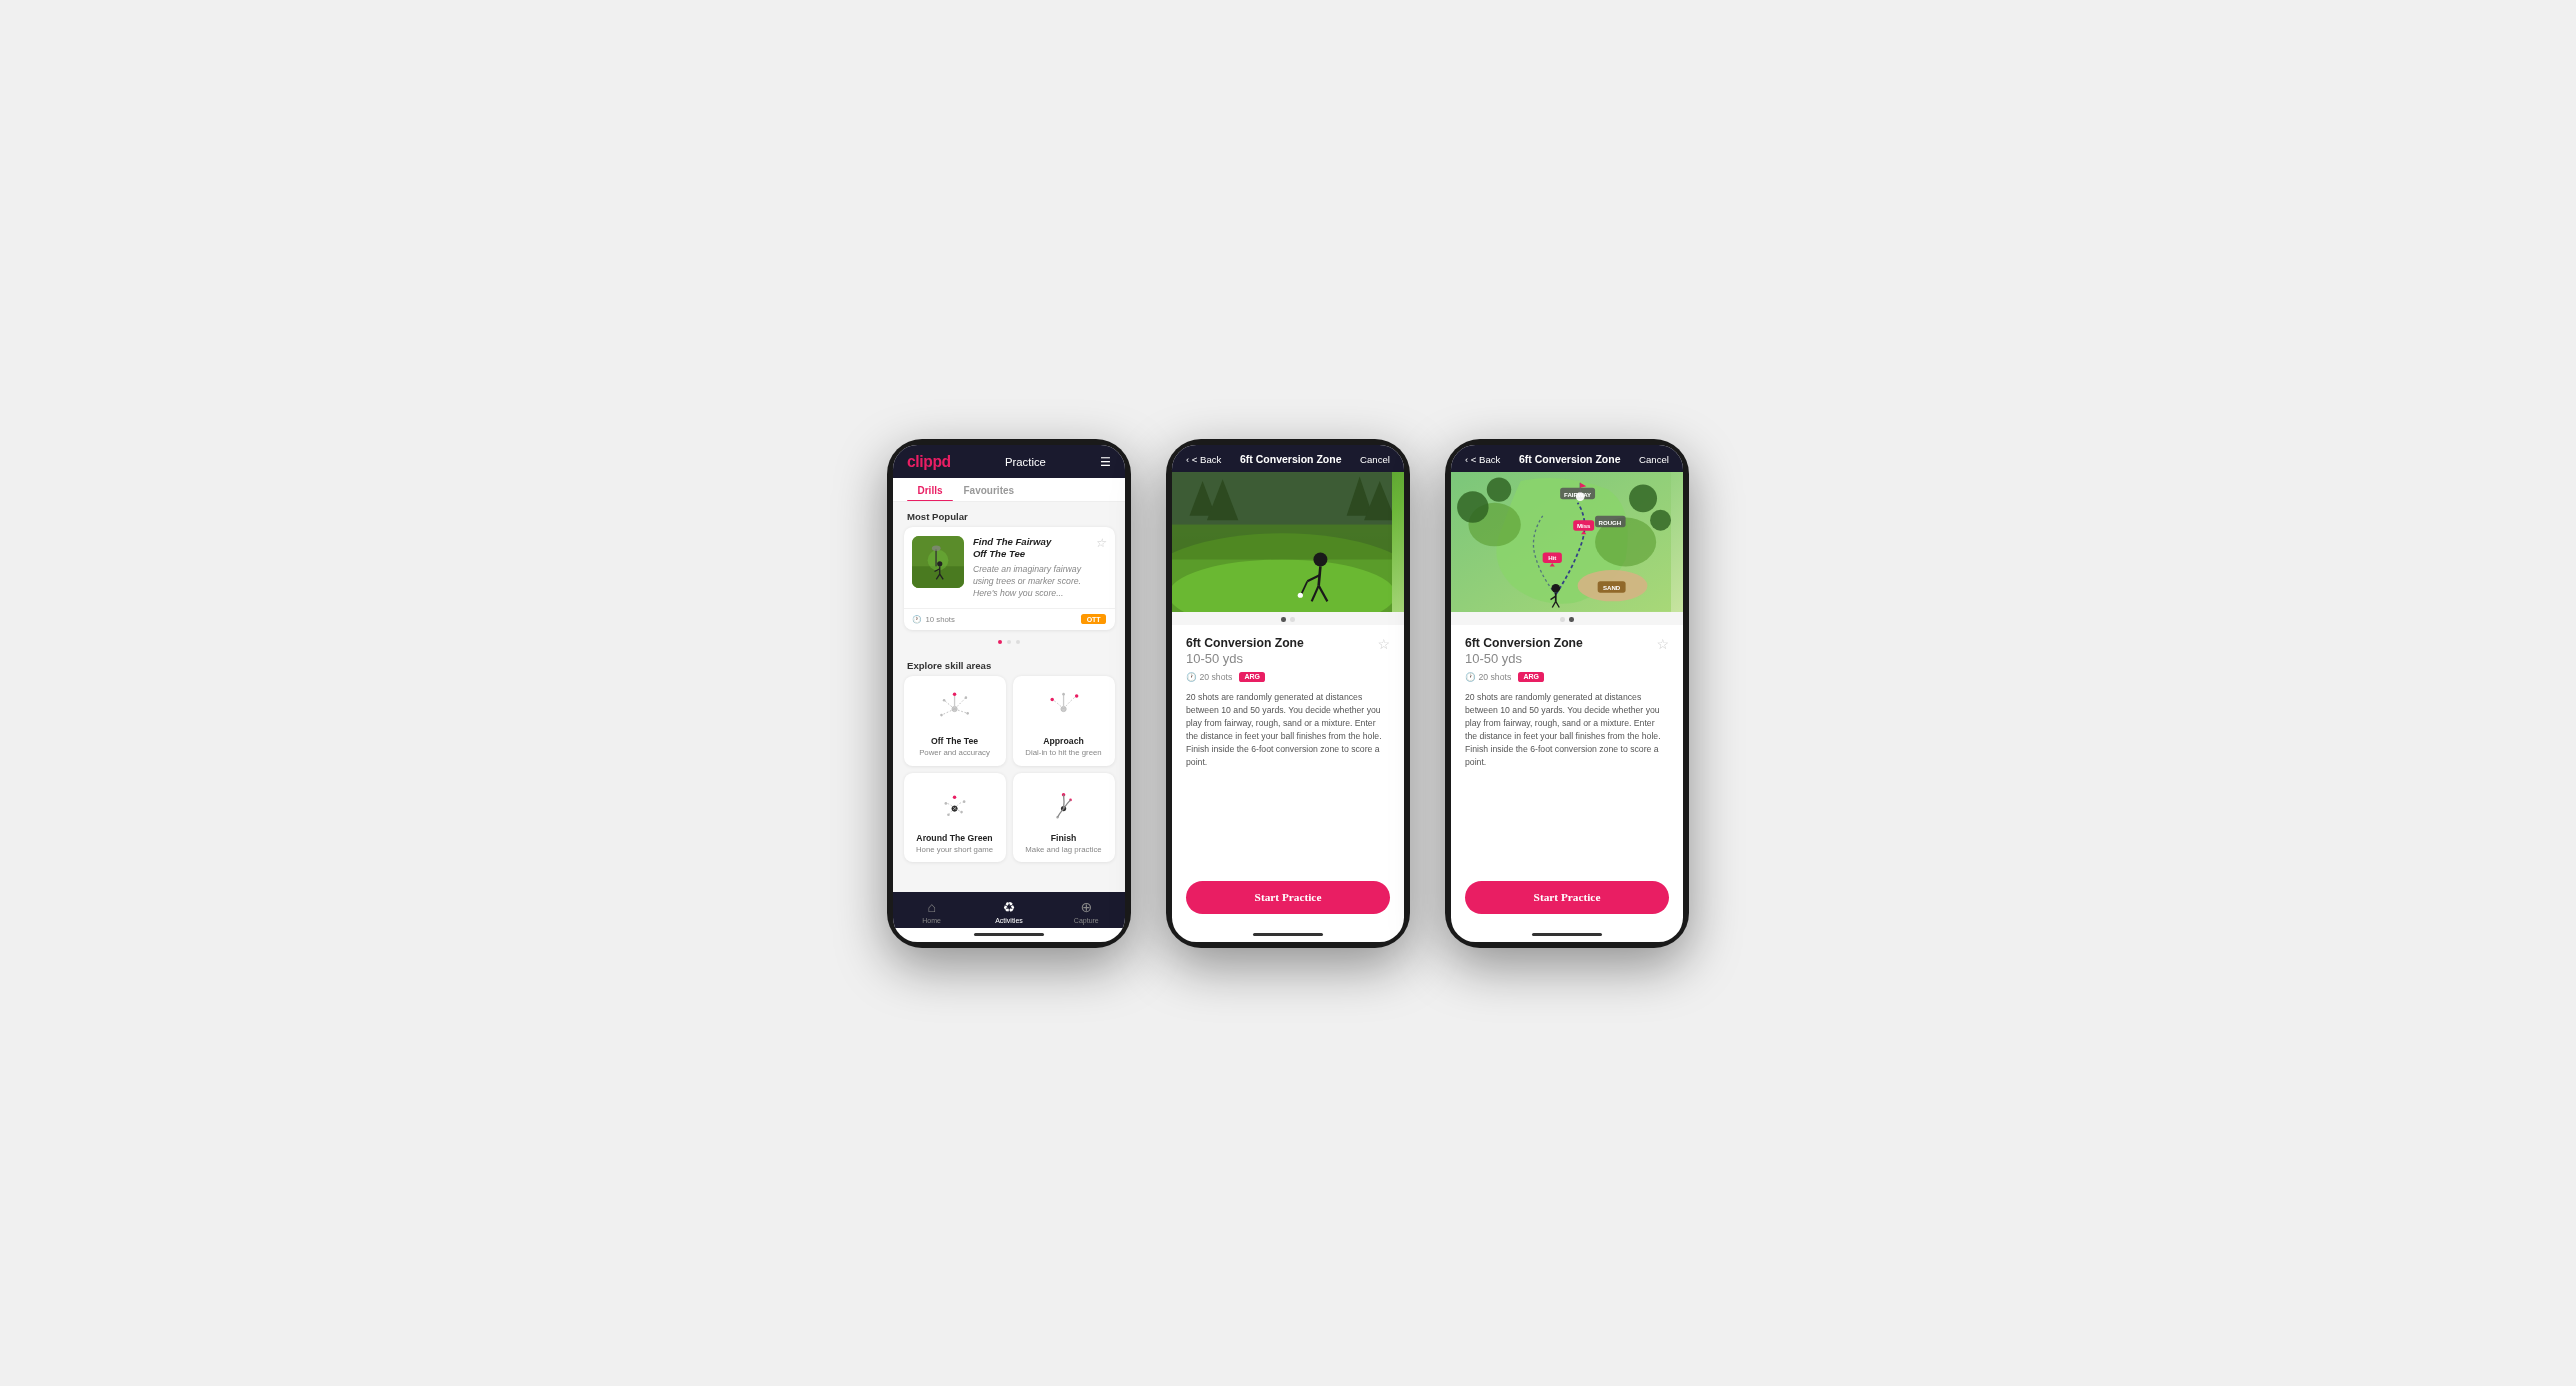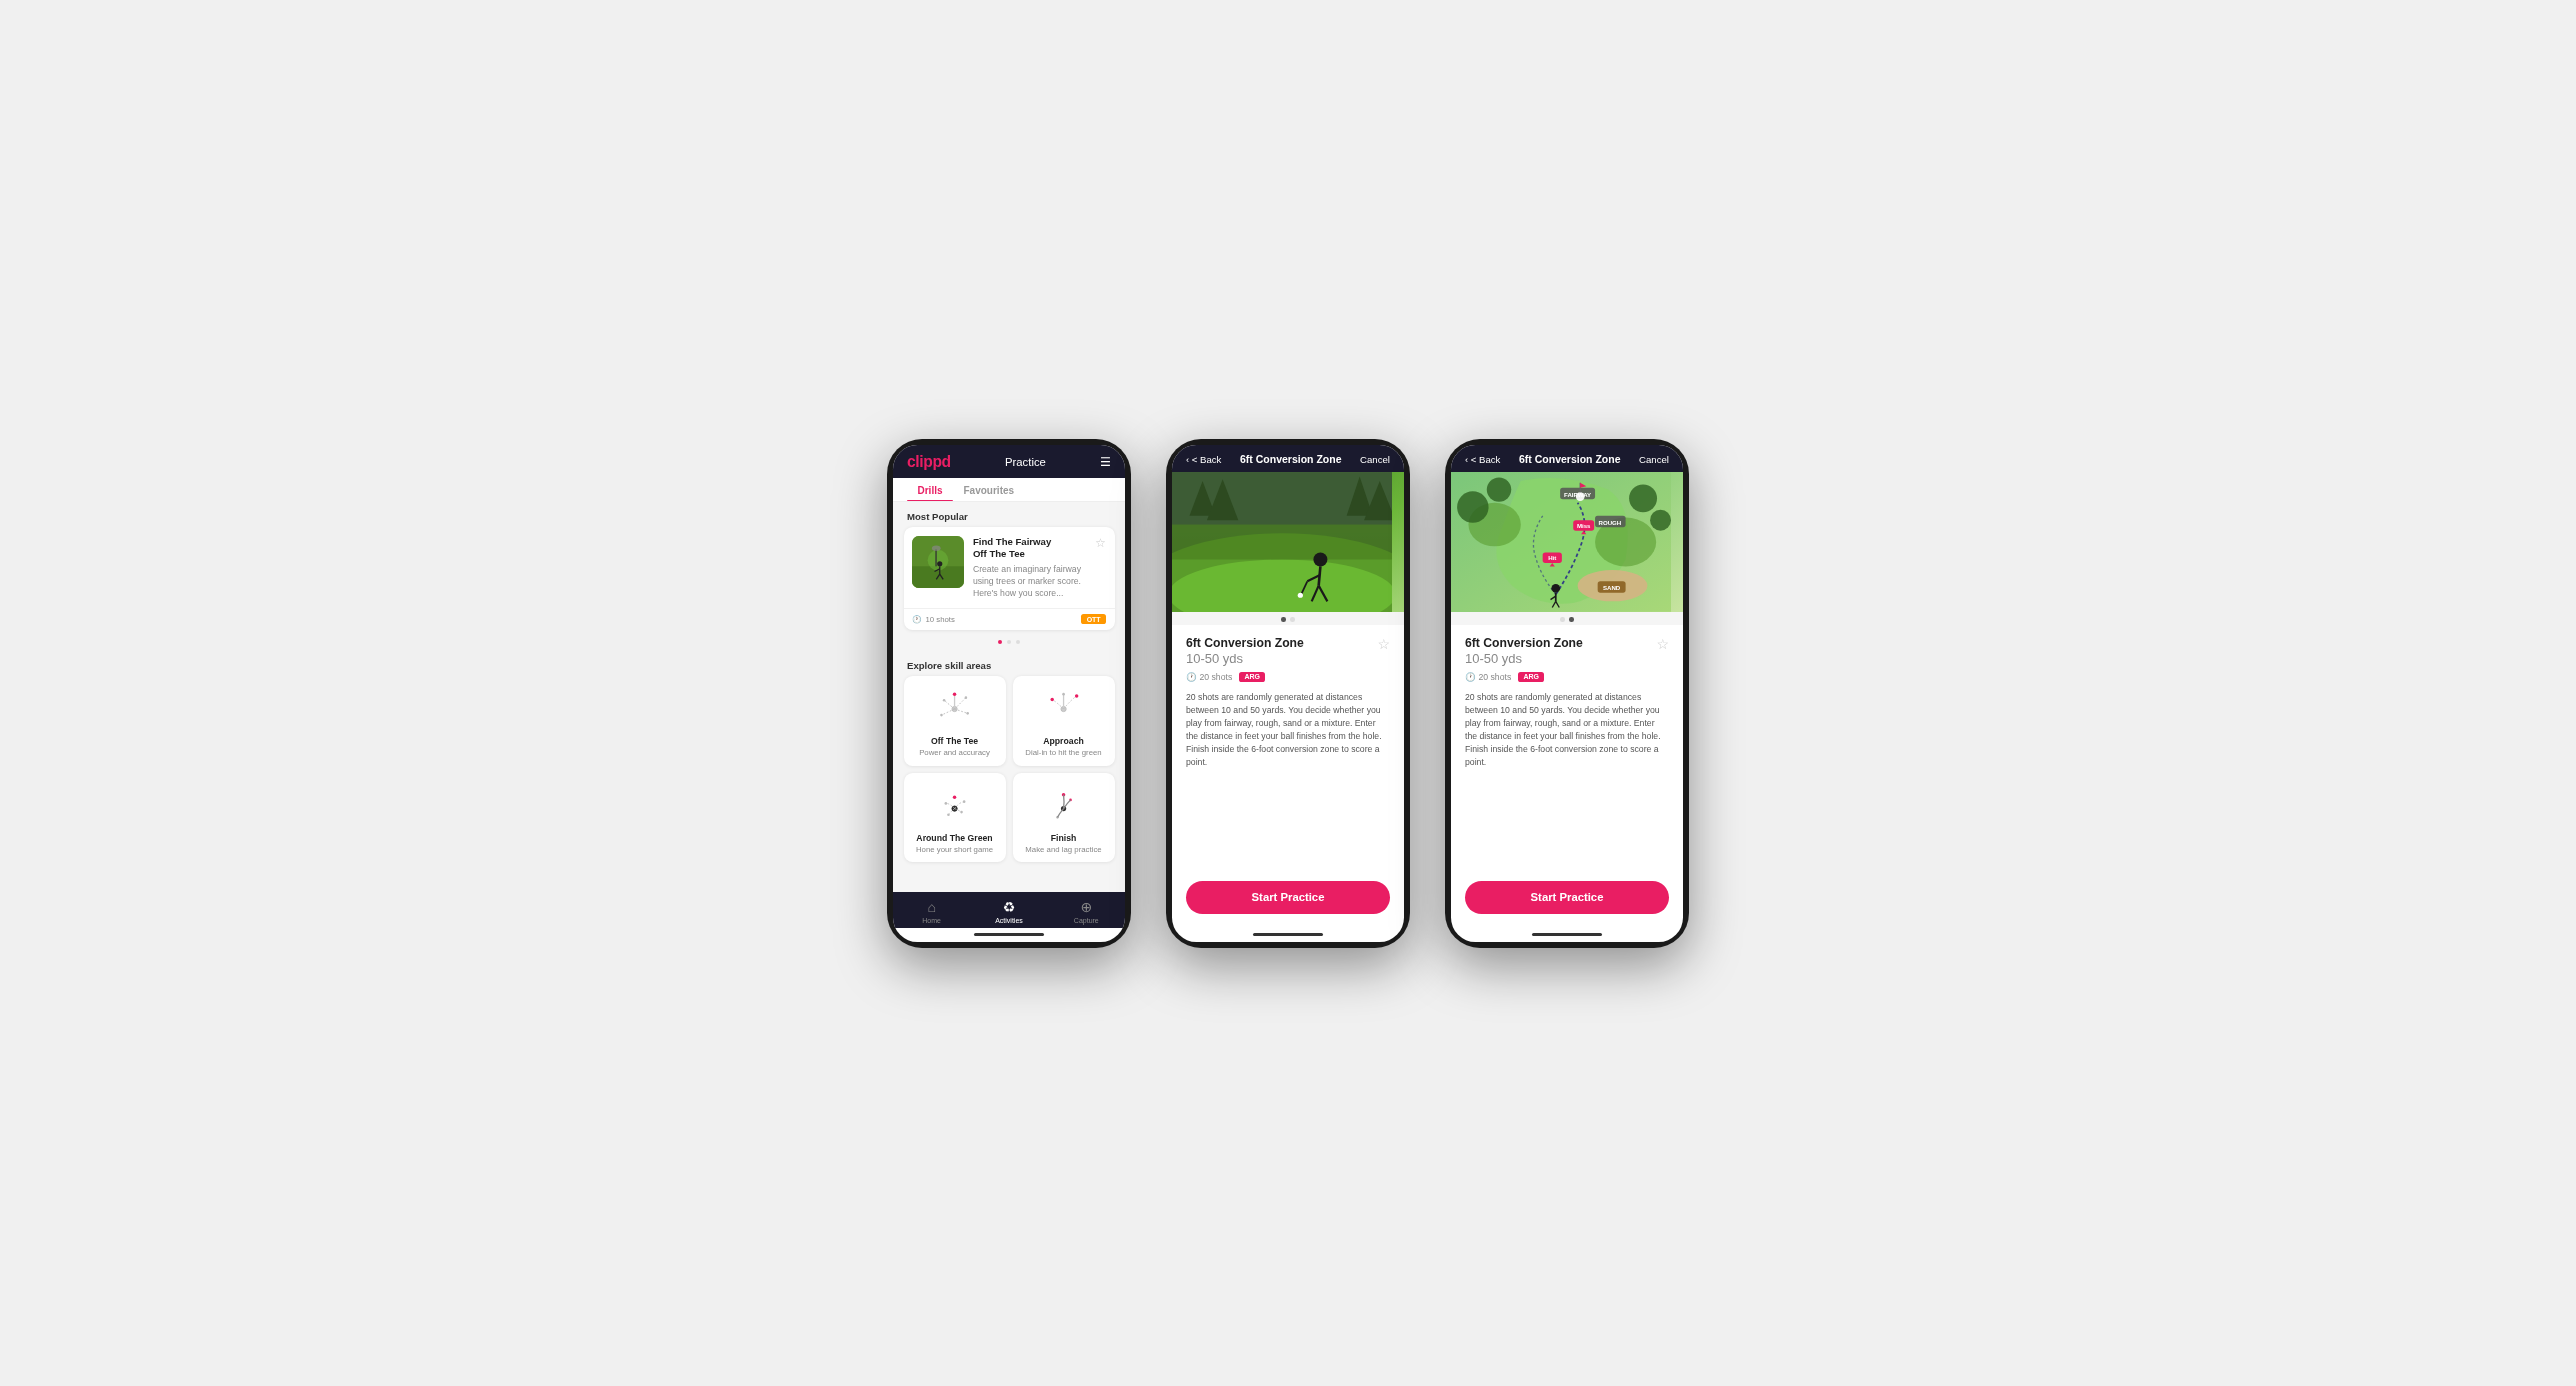--- a/index.html
+++ b/index.html
@@ -112,20 +112,21 @@
       background: #fff;
       border-radius: 8.7px;
       overflow: hidden;
       box-shadow: 0 0.9px 3.5px rgba(0,0,0,0.08);
     }
     .s1-card-content {
       display: flex;
       padding: 8.7px;
       gap: 8.7px;
       align-items: flex-start;
+      font-style: italic;
     }
     .s1-card-img {
       width: 52px;
       height: 52px;
       border-radius: 7px;
       background: #8bc34a;
       flex-shrink: 0;
       overflow: hidden;
       position: relative;
     }
@@ -375,20 +376,21 @@
       color: #fff;
       border: none;
       border-radius: 22px;
       padding: 10.5px;
       width: calc(100% - 28px);
       font-size: 11.3px;
       font-weight: 700;
       cursor: pointer;
       text-align: center;
       flex-shrink: 0;
+      font-family: Liberation Serif, serif;
     }
 
     
     .skill-svg {
       width: 48px;
       height: 44px;
     }
   </style>
 </head>
 <body>

